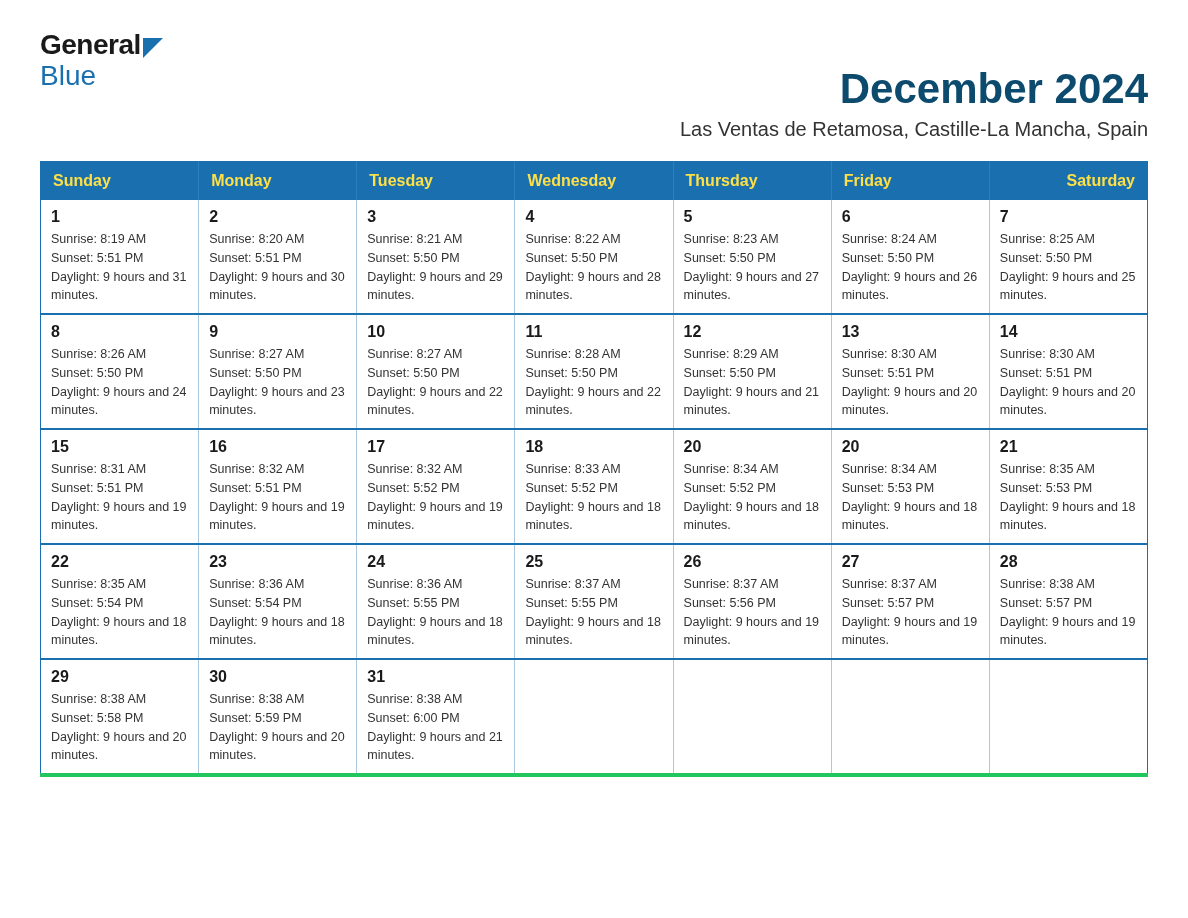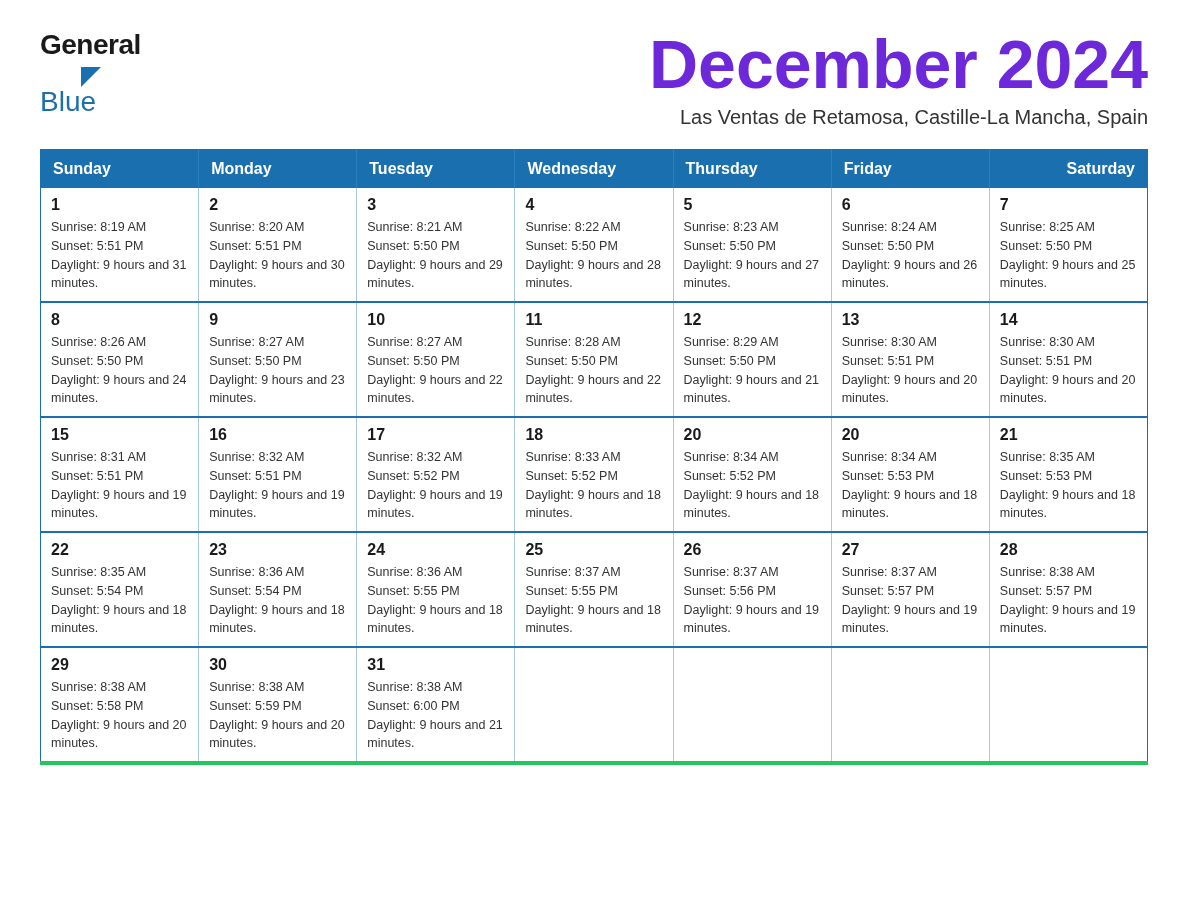--- a/index.html
+++ b/index.html
@@ -20,21 +20,20 @@
 
     .logo {
       display: flex;
       flex-direction: column;
       align-items: flex-start;
     }
 
     .logo-top {
       display: flex;
       align-items: center;
-      flex-direction: column;
     }
 
     .logo-general {
       font-size: 28px;
       font-weight: bold;
       color: #1a1a1a;
       letter-spacing: -0.5px;
     }
 
     .logo-blue {
@@ -42,41 +41,42 @@
       font-weight: normal;
       color: #1a6faf;
       margin-left: 0;
     }
 
     .title-section {
       text-align: right;
     }
 
     .month-year {
-      font-size: 68px;
+      font-size: 42px;
       font-weight: bold;
-      color: #6d28d9;
+      color: #0c4a6e;
       line-height: 1;
+      margin-top: 38px;
     }
 
     .location {
       font-size: 20px;
       color: #333;
       margin-top: 8px;
     }
 
     .calendar {
       width: 100%;
       border-collapse: collapse;
       border: 1px solid #1a6faf;
     }
 
     .calendar thead tr th {
       background-color: #1a6faf;
-      color: #ffffff;
+      color: #fde047;
       font-size: 16px;
       font-weight: bold;
       padding: 10px 12px;
       text-align: left;
       border-right: 1px solid #2a7fbf;
     }
 
     .calendar thead tr th:last-child {
       border-right: none;
       text-align: right;

